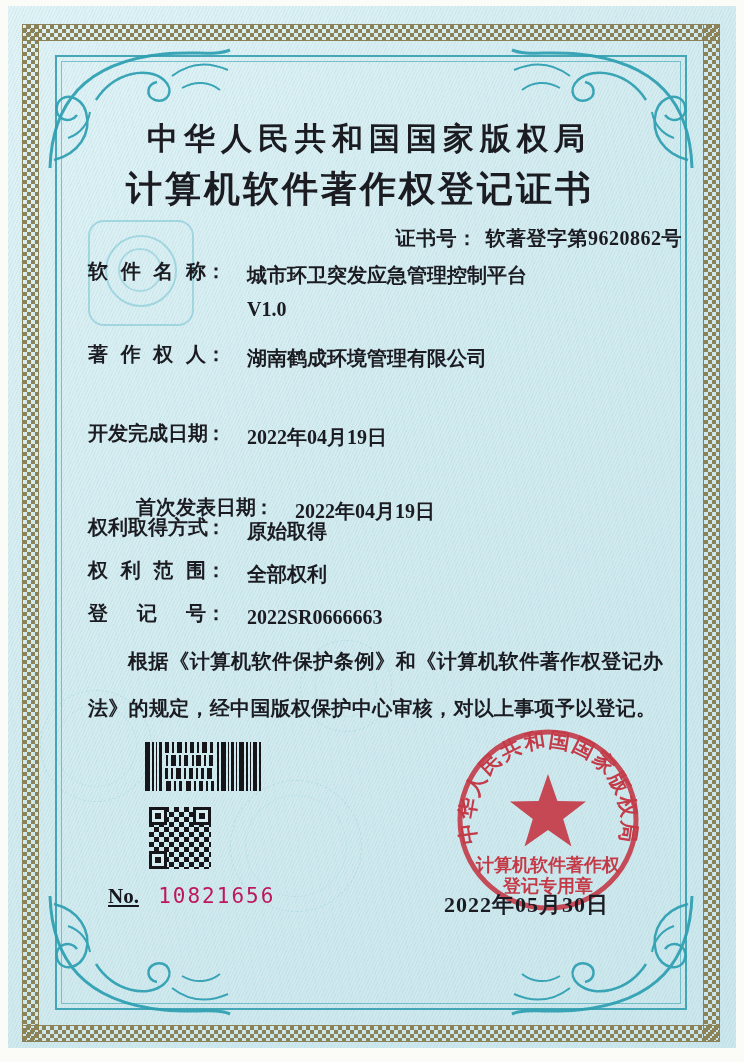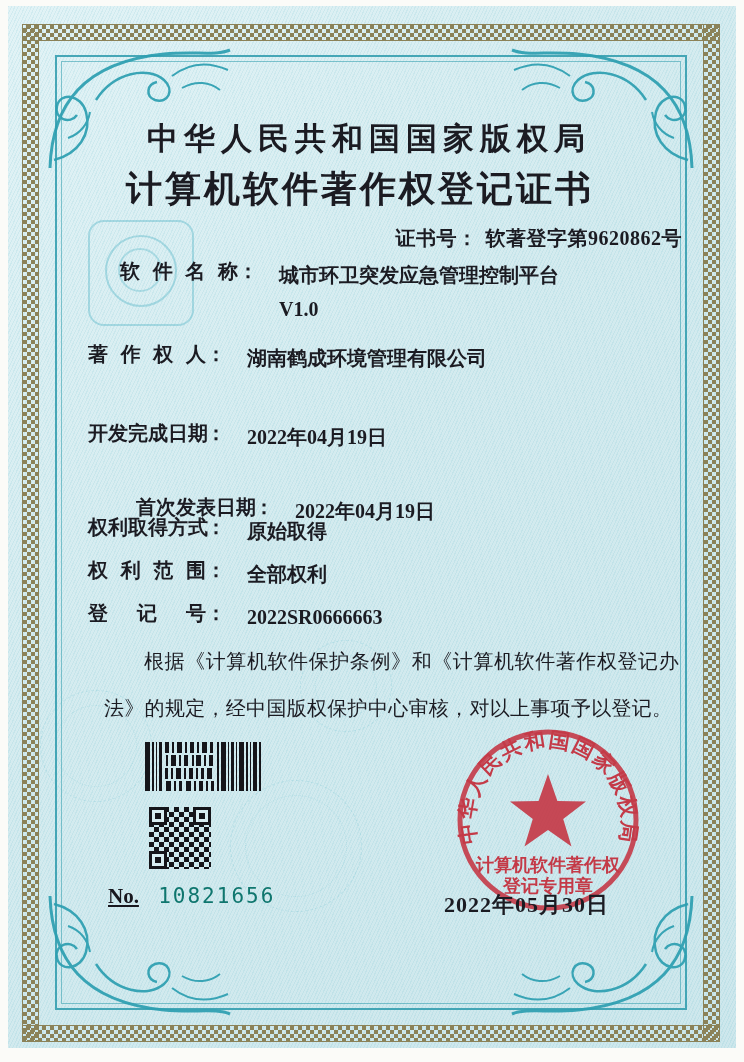--- a/index.html
+++ b/index.html
@@ -42,37 +42,37 @@
   
   .authority{position:absolute;left:0;right:6px;top:118px;text-align:center;font-size:31px;font-weight:700;letter-spacing:6px;}
   .cert-title{position:absolute;left:0;right:24px;top:165px;text-align:center;font-size:36px;font-weight:700;letter-spacing:3px;}
   .cert-no{position:absolute;right:62px;top:225px;font-size:20px;font-weight:700;letter-spacing:.5px;}
   .cert-no .v{margin-left:8px;}
   
   .field-row{position:absolute;left:88px;font-size:20px;font-weight:700;white-space:nowrap;}
   .flabel{display:inline-block;width:118px;text-align:justify;text-align-last:justify;vertical-align:top;}
   .fcolon{vertical-align:top;}
   .fvalue{display:inline-block;margin-left:16px;vertical-align:top;white-space:normal;width:420px;line-height:34px;}
-  .r1{top:258px;padding-left:32px;} .r2{top:341px;} .r3{top:420px;} .r4{top:494px;margin-left:48px;} .r5{top:514px;} .r6{top:557px;} .r7{top:600px;}
-  
-  .statement{position:absolute;left:104px;top:638px;width:575px;font-size:20px;font-weight:400;line-height:47px;text-indent:2em;text-align:justify;letter-spacing:.3px;}
+  .r1{top:258px;} .r2{top:341px;} .r3{top:420px;} .r4{top:494px;margin-left:48px;} .r5{top:514px;} .r6{top:557px;} .r7{top:600px;}
+  
+  .statement{position:absolute;left:88px;top:638px;width:575px;font-size:20px;font-weight:700;line-height:47px;text-indent:2em;text-align:justify;letter-spacing:.3px;}
   
   .pdf417{position:absolute;left:145px;top:742px;width:116px;height:49px;}
   .qr{
     position:absolute;left:149px;top:807px;width:62px;height:62px;
     background-image:repeating-conic-gradient(#15151a 0% 25%,rgba(0,0,0,0) 0% 50%);
     background-size:10px 10px;
   }
   .finder{position:absolute;width:18px;height:18px;border:3px solid #15151a;background:#d8edf1;box-sizing:border-box;}
   .finder::before{content:"";position:absolute;left:3px;top:3px;width:6px;height:6px;background:#15151a;}
   .f-tl{left:0;top:0;} .f-tr{right:0;top:0;} .f-bl{left:0;bottom:0;}
   
   .serial{position:absolute;left:108px;top:884px;font-size:21px;}
   .serial .no-label{font-weight:700;color:#17171e;text-decoration:underline;}
-  .serial .no-value{font-family:"DejaVu Sans Mono",monospace;color:#0f766e;letter-spacing:2px;margin-left:14px;}
+  .serial .no-value{font-family:"DejaVu Sans Mono",monospace;color:#be185d;letter-spacing:2px;margin-left:14px;}
   
   .seal{position:absolute;left:452px;top:724px;width:192px;height:192px;opacity:.95;}
   .seal-date{position:absolute;left:444px;top:890px;font-size:22px;font-weight:700;letter-spacing:1px;}
 </style>
 </head>
 <body>
 
 <div class="paper"></div>
 
 <div class="band band-top"></div>

